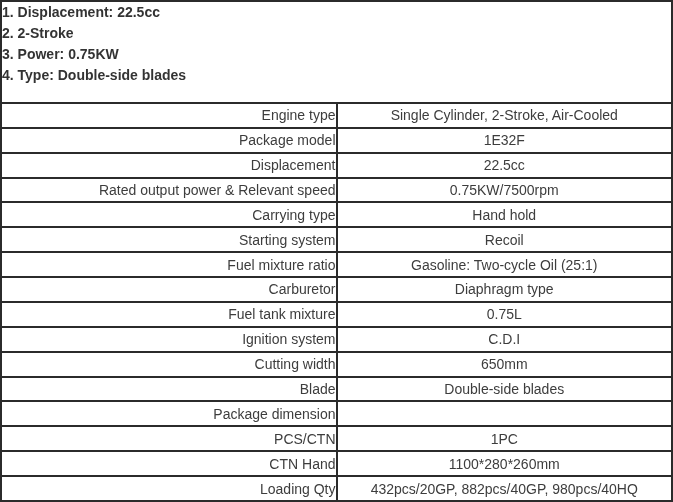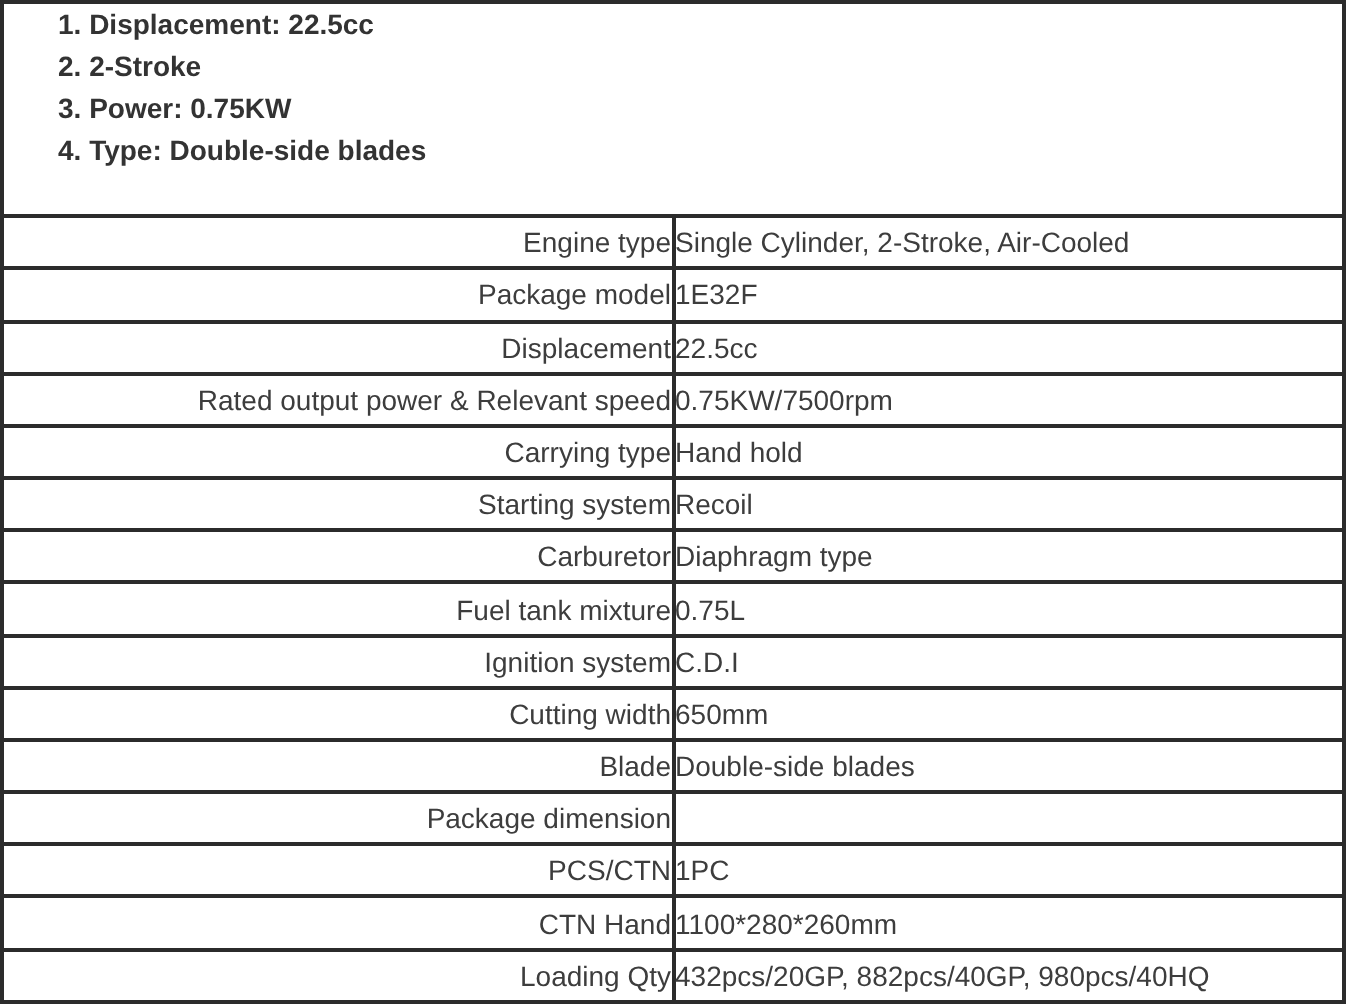--- a/index.html
+++ b/index.html
@@ -30,30 +30,30 @@
   td.highlights-cell {
     padding: 3px 4px 4px 4px;
     vertical-align: top;
     height: 80px;
   }
   .highlight-line {
     font-weight: bold;
     color: #333333;
     line-height: 21px;
     white-space: nowrap;
-    padding-left: 27px;
   }
   td.label-cell {
     width: 301px;
     text-align: right;
     padding: 2px 4px 3px 3px;
     height: 19px;
     white-space: nowrap;
   }
   td.value-cell {
+    text-align: center;
     padding: 2px 4px 3px 4px;
     white-space: nowrap;
   }
 </style>
 </head>
 <body>
 
 <div class="sheet">
   <table class="spec">
     <tbody>
@@ -85,20 +85,24 @@
         </tr>
         <tr>
           <td class="label-cell">Carrying type</td>
           <td class="value-cell">Hand hold</td>
         </tr>
         <tr>
           <td class="label-cell">Starting system</td>
           <td class="value-cell">Recoil</td>
         </tr>
         <tr>
+          <td class="label-cell">Fuel mixture ratio</td>
+          <td class="value-cell">Gasoline: Two-cycle Oil (25:1)</td>
+        </tr>
+        <tr>
           <td class="label-cell">Carburetor</td>
           <td class="value-cell">Diaphragm type</td>
         </tr>
         <tr>
           <td class="label-cell">Fuel tank mixture</td>
           <td class="value-cell">0.75L</td>
         </tr>
         <tr>
           <td class="label-cell">Ignition system</td>
           <td class="value-cell">C.D.I</td>

